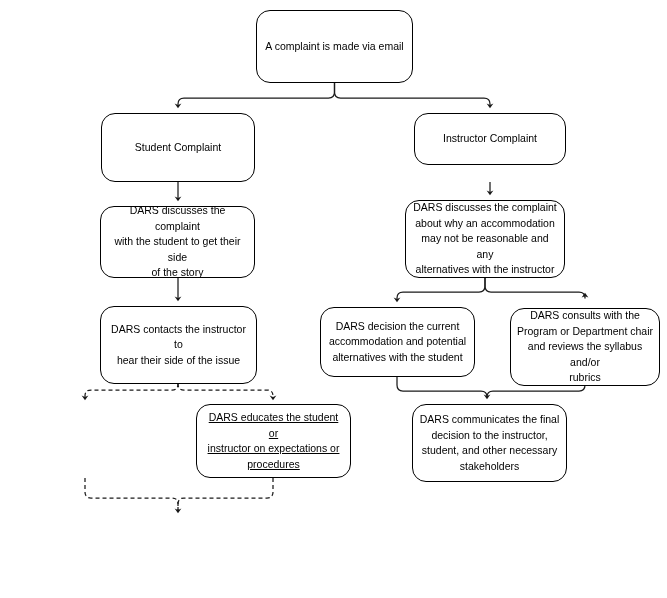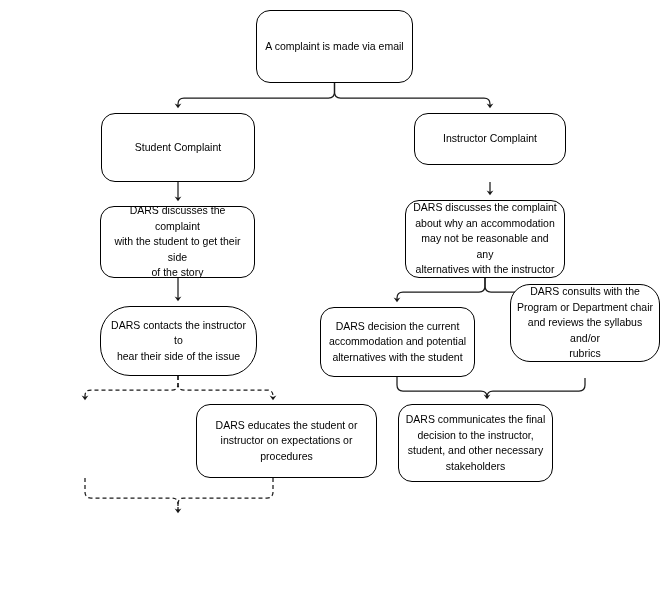--- a/index.html
+++ b/index.html
@@ -127,46 +127,46 @@
 of the story</span>
   </div>
 
   <div class="node-box" style="left:405px; top:200px; width:160px; height:78px;">
     <span class="node-label">DARS discusses the complaint
 about why an accommodation
 may not be reasonable and any
 alternatives with the instructor</span>
   </div>
 
-  <div class="node-box" style="left:100px; top:306px; width:157px; height:70px;border-radius:30px;">
+  <div class="node-box" style="left:100px; top:306px; width:157px; height:78px;">
     <span class="node-label">DARS contacts the instructor to
 hear their side of the issue</span>
   </div>
 
   <div class="node-box" style="left:320px; top:307px; width:155px; height:70px;">
     <span class="node-label">DARS decision the current
 accommodation and potential
 alternatives with the student</span>
   </div>
 
-  <div class="node-box" style="left:510px; top:284px; width:150px; height:78px;border-radius:20px;">
+  <div class="node-box" style="left:510px; top:308px; width:150px; height:78px;">
     <span class="node-label">DARS consults with the
 Program or Department chair
 and reviews the syllabus and/or
 rubrics</span>
   </div>
 
 
-  <div class="node-box" style="left:196px; top:404px; width:181px; height:74px;">
+  <div class="node-box" style="left:196px; top:404px; width:155px; height:74px;text-decoration:underline;">
     <span class="node-label">DARS educates the student or
 instructor on expectations or
 procedures</span>
   </div>
 
-  <div class="node-box" style="left:398px; top:404px; width:155px; height:78px;">
+  <div class="node-box" style="left:412px; top:404px; width:155px; height:78px;">
     <span class="node-label">DARS communicates the final
 decision to the instructor,
 student, and other necessary
 stakeholders</span>
   </div>
 
 
 </div>
 
 </body></html>

